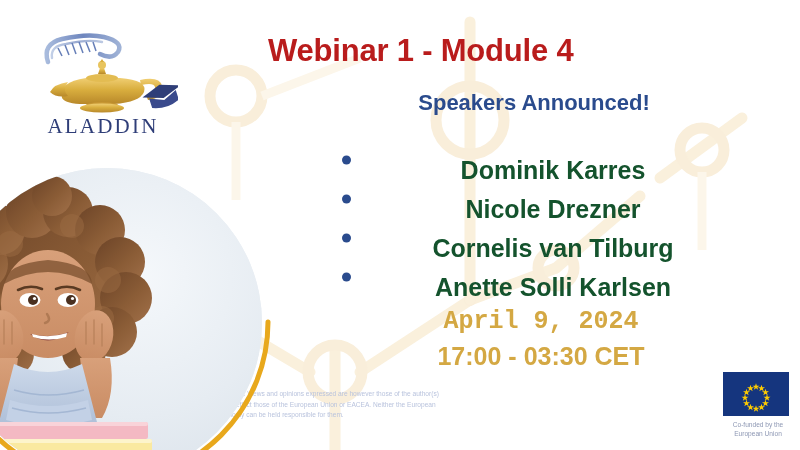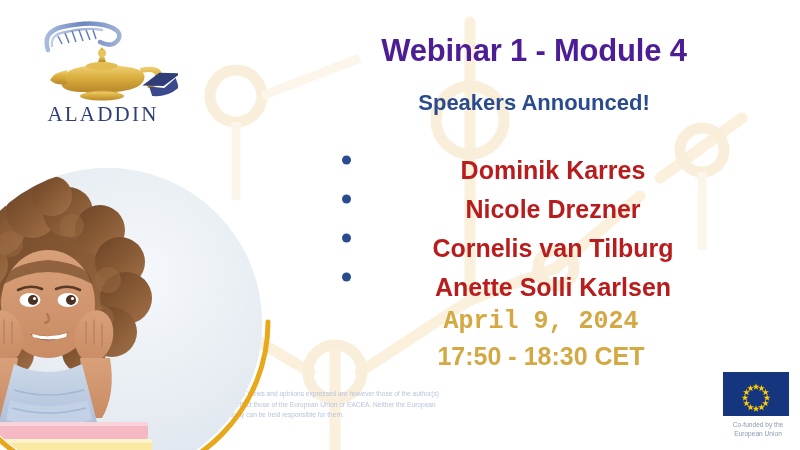--- a/index.html
+++ b/index.html
@@ -45,21 +45,21 @@
     width: 340px;
     height: 340px;
     z-index: 3;
     pointer-events: none;
   }
 
   
   #logo-block {
     position: absolute;
     left: 28px;
-    top: 6px;
+    top: 18px;
     width: 150px;
     height: 128px;
     z-index: 4;
   }
   #logo-wordmark {
     position: absolute;
     left: 0;
     top: 96px;
     width: 150px;
     text-align: center;
@@ -74,24 +74,24 @@
     position: absolute;
     left: 268px;
     top: 0;
     width: 532px;
     height: 450px;
     z-index: 5;
   }
   #title-main {
     position: absolute;
     left: 0; top: 33px; width: 532px;
-    text-align: center;
+    text-align: left;
     font-size: 31px;
     font-weight: bold;
-    color: #4c1d95;
+    color: #b91c1c;
     letter-spacing: -0.2px;
     white-space: nowrap;
   }
   #title-sub {
     position: absolute;
     left: 0; top: 90px; width: 532px;
     text-align: center;
     font-size: 22px;
     font-weight: bold;
     color: #2A4B8D;
@@ -117,21 +117,21 @@
     width: 9px;
     height: 9px;
     border-radius: 50%;
     background: #2A4B8D;
   }
   .speaker-name {
     width: 532px;
     text-align: center;
     font-size: 25px;
     font-weight: bold;
-    color: #b91c1c;
+    color: #14532d;
     padding-left: 38px;
     box-sizing: border-box;
     white-space: nowrap;
     margin-top: 22px;
   }
 
   #date-line {
     position: absolute;
     left: 0; top: 307px; width: 532px;
     text-align: center;
@@ -394,21 +394,21 @@
         <span class="bullet"></span>
         <span class="speaker-name">Cornelis van Tilburg</span>
       </div>
       <div class="speaker-row">
         <span class="bullet"></span>
         <span class="speaker-name">Anette Solli Karlsen</span>
       </div>
     </div>
 
     <div id="date-line">April 9, 2024</div>
-    <div id="time-line">17:50 - 18:30 CET</div>
+    <div id="time-line">17:00 - 03:30 CET</div>
   </div>
 
   <div id="disclaimer">Funded by the European Union. Views and opinions expressed are however those of the author(s) only and do not necessarily reflect those of the European Union or EACEA. Neither the European Union nor the granting authority can be held responsible for them.</div>
 
   <div id="eu-block">
     <svg id="eu-flag" viewBox="0 0 66 44">
       <rect x="0" y="0" width="66" height="44" fill="#15357E"></rect>
       <g fill="#FFCC00">
         <polygon points="33,11.2 33.85,13.75 36.5,13.75 34.35,15.3 35.2,17.85 33,16.3 30.8,17.85 31.65,15.3 29.5,13.75 32.15,13.75"></polygon>
         <polygon points="38.5,12.7 39.35,15.25 42,15.25 39.85,16.8 40.7,19.35 38.5,17.8 36.3,19.35 37.15,16.8 35,15.25 37.65,15.25"></polygon>

